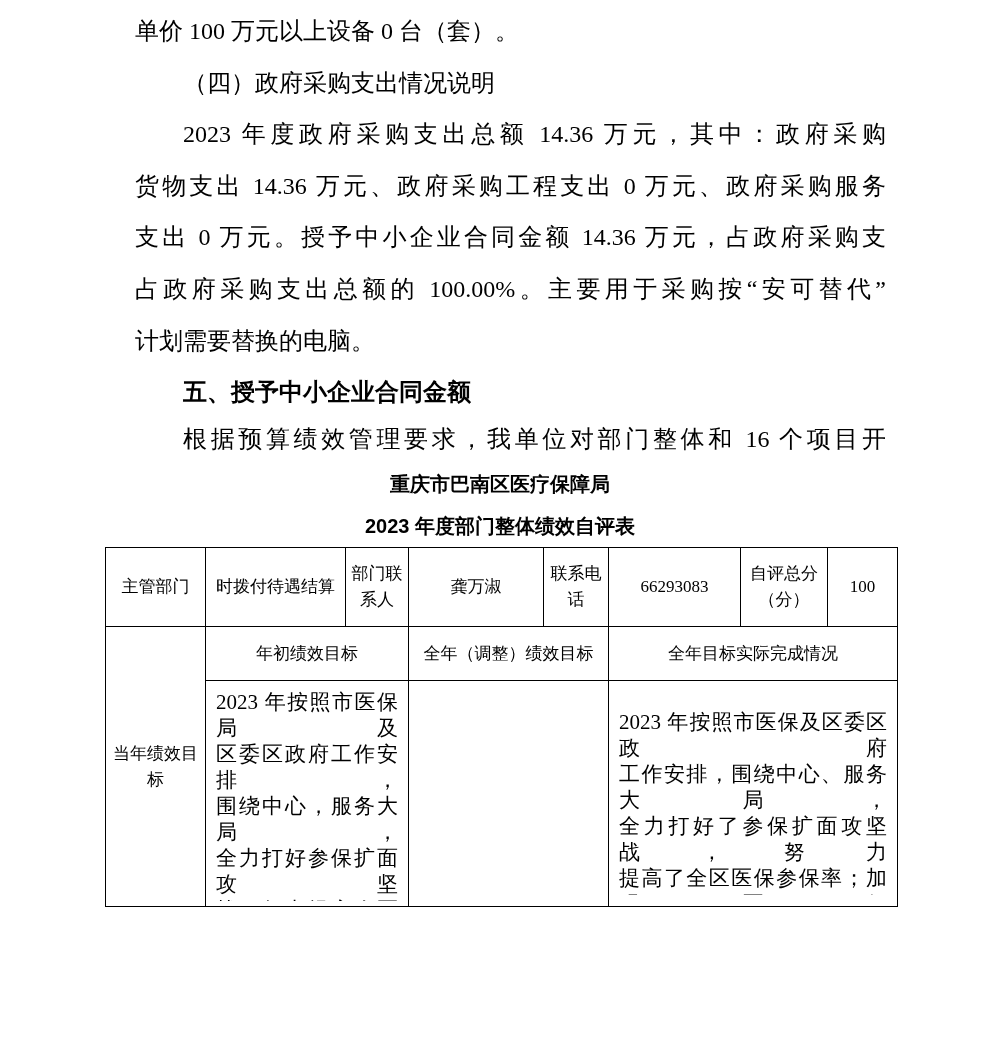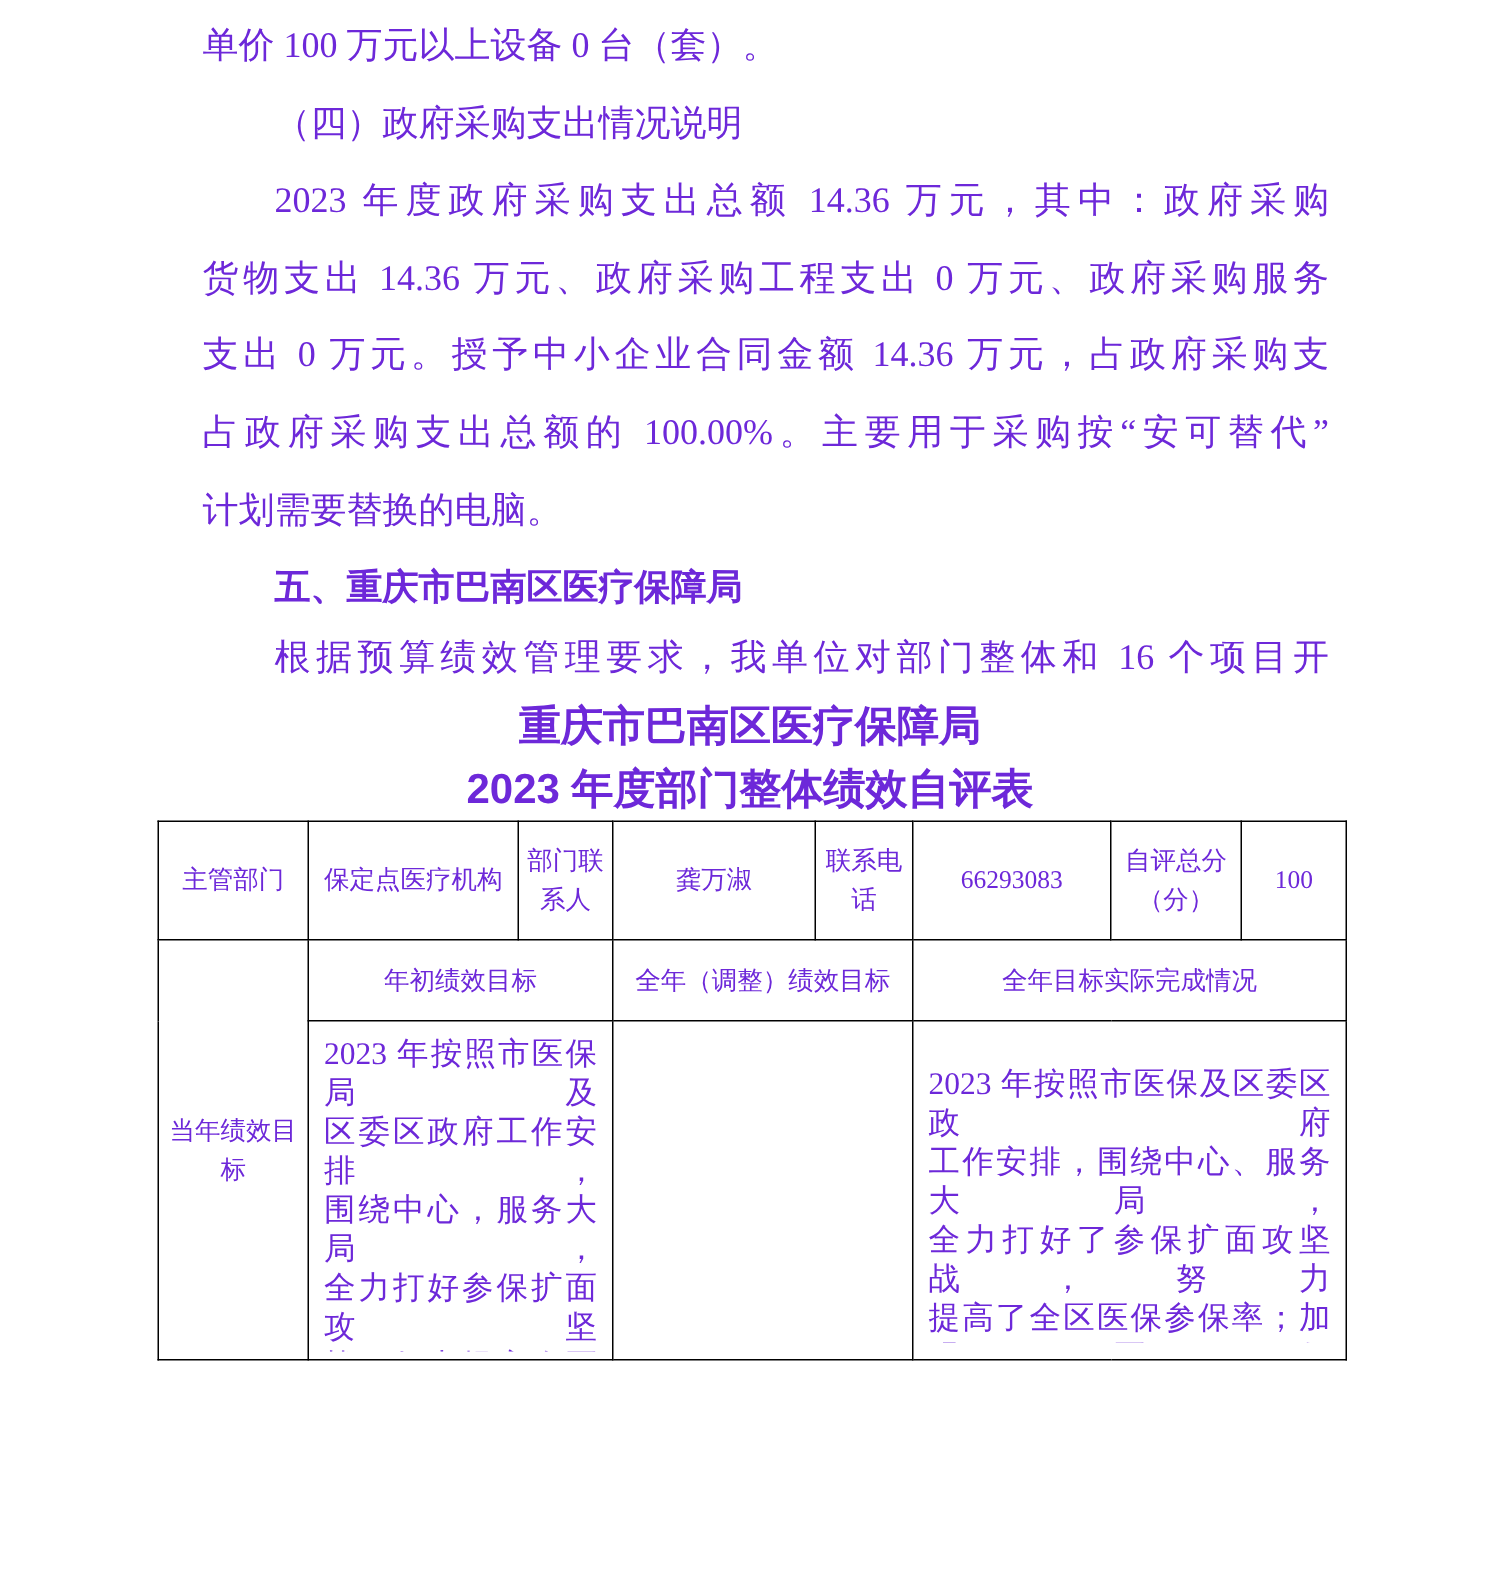--- a/index.html
+++ b/index.html
@@ -5,21 +5,21 @@
   html, body {
     margin: 0;
     padding: 0;
     background: #ffffff;
   }
   .page {
     position: relative;
     width: 1000px;
     height: 1056px;
     background: #ffffff;
-    color: #6d28d9;
+    color: #000000;
     overflow: hidden;
     font-family: "Liberation Serif", "DejaVu Serif", serif;
   }
   .body-text {
     padding: 6px 114px 0 135px;
   }
   .ln {
     height: 51.6px;
     line-height: 51.6px;
     font-size: 24px;
@@ -35,21 +35,21 @@
     font-family: "Liberation Sans", "DejaVu Sans", sans-serif;
     font-weight: bold;
     height: 49px;
     line-height: 49px;
   }
   .kai { height: 49px; line-height: 49px; }
   .tight { height: 47px; line-height: 47px; }
   .ttl {
     font-family: "Liberation Sans", "DejaVu Sans", sans-serif;
     font-weight: bold;
-    font-size: 28px;
+    font-size: 20px;
     text-align: center;
     height: 42px;
     line-height: 42px;
     margin: 0 -114px 0 -135px;
     white-space: nowrap;
     overflow: visible;
   }
   table.selfeval {
     border-collapse: collapse;
     table-layout: fixed;
@@ -93,41 +93,41 @@
 <div class="page">
 
   <div class="body-text">
     <div class="ln">单价 100 万元以上设备 0 台（套）。</div>
     <div class="ln ind">（四）政府采购支出情况说明</div>
     <div class="ln ind jl">2023 年度政府采购支出总额 14.36 万元，其中：政府采购</div>
     <div class="ln jl">货物支出 14.36 万元、政府采购工程支出 0 万元、政府采购服务</div>
     <div class="ln jl">支出 0 万元。授予中小企业合同金额 14.36 万元，占政府采购支</div>
     <div class="ln jl">占政府采购支出总额的 100.00%。主要用于采购按“安可替代”</div>
     <div class="ln">计划需要替换的电脑。</div>
-    <div class="ln ind hd">五、重庆市巴南区医疗保障局</div>
+    <div class="ln ind hd">五、授予中小企业合同金额</div>
     <div class="ln ind tight jl">根据预算绩效管理要求，我单位对部门整体和 16 个项目开</div>
     <div class="ln ttl">重庆市巴南区医疗保障局</div>
     <div class="ln ttl">2023 年度部门整体绩效自评表</div>
   </div>
 
   <table class="selfeval">
     <colgroup>
       <col style="width:100px">
       <col style="width:140px">
       <col style="width:63px">
       <col style="width:135px">
       <col style="width:65px">
       <col style="width:132px">
       <col style="width:87px">
       <col style="width:70px">
     </colgroup>
     <tbody>
       <tr class="r1">
         <td class="hc">主管部门</td>
-        <td class="hc">保定点医疗机构</td>
+        <td class="hc">时拨付待遇结算</td>
         <td class="hc">部门联系人</td>
         <td class="hc">龚万淑</td>
         <td class="hc">联系电话</td>
         <td class="hc">66293083</td>
         <td class="hc">自评总分（分）</td>
         <td class="hc">100</td>
       </tr>
       <tr class="r2">
         <td class="hc" rowspan="2">当年绩效目标</td>
         <td class="hc" colspan="2">年初绩效目标</td>

